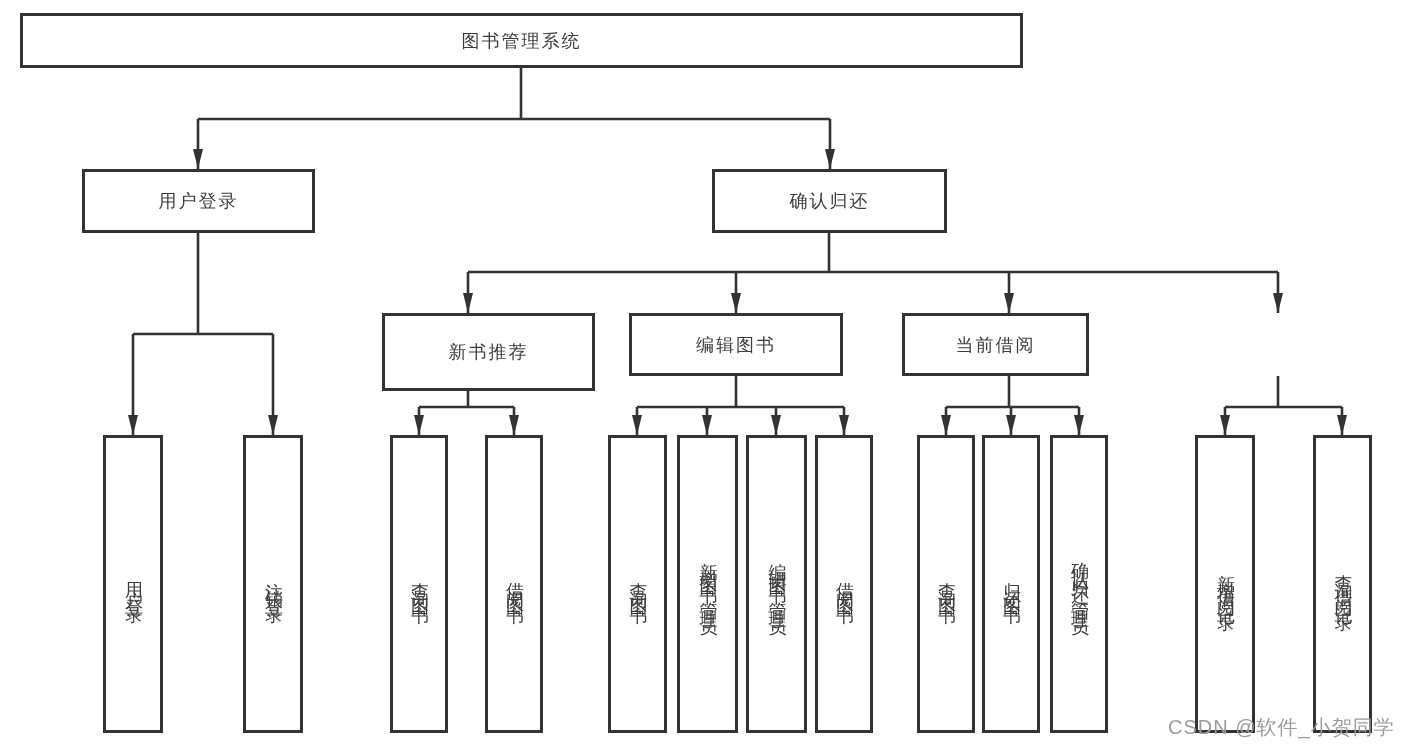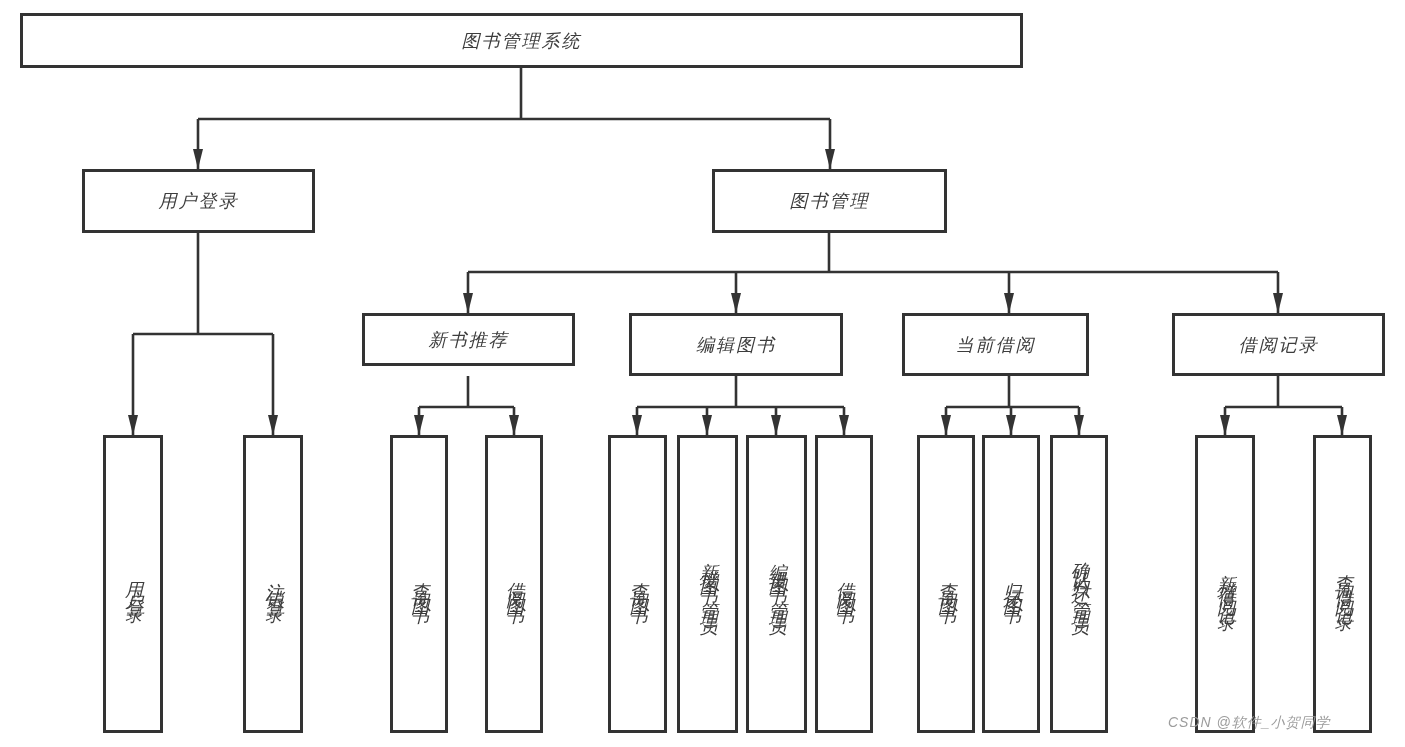--- a/index.html
+++ b/index.html
@@ -31,43 +31,41 @@
   .wires .arwhead { fill: var(--line); }
   .node, .vnode {
     position: absolute;
     box-sizing: border-box;
     border: 3px solid var(--line);
     background: #fff;
     display: flex;
     align-items: center;
     justify-content: center;
     color: var(--text);
-    font-style: italic;
   }
   .node {
     font-size: 18px;
     letter-spacing: 2px;
     white-space: nowrap;
   }
   .vnode {
     font-size: 18px;
     writing-mode: vertical-rl;
     text-orientation: mixed;
     letter-spacing: 8px;
     line-height: 1.1;
   }
   .watermark {
     position: absolute;
     left: 1168px;
     top: 714px;
-    font-size: 14px;
+    font-size: 20px;
     letter-spacing: 1px;
     color: var(--wm);
     white-space: nowrap;
-    font-style: italic;
   }
 </style>
 </head>
 <body>
 
 <div class="stage">
 
   <svg class="wires" viewBox="0 0 1405 747" xmlns="http://www.w3.org/2000/svg">
     <defs>
       <marker id="arw" viewBox="0 0 20 13" refX="20" refY="6.5" markerWidth="20" markerHeight="13" markerUnits="userSpaceOnUse" orient="auto">
@@ -126,26 +124,25 @@
       <path class="ln" d="M1278,376 V407"></path>
       <path class="ln" d="M1225,407 H1342"></path>
       <path class="ln" d="M1225,407 V435" marker-end="url(#arw)"></path>
       <path class="ln" d="M1342,407 V435" marker-end="url(#arw)"></path>
     </g>
   </svg>
 
   <div class="node" style="left:20px;top:13px;width:1003px;height:55px">图书管理系统</div>
 
   <div class="node" style="left:82px;top:169px;width:233px;height:64px">用户登录</div>
-  <div class="node" style="left:712px;top:169px;width:235px;height:64px">图书管理</div>
+  <div class="node" style="left:712px;top:169px;width:235px;height:64px">确认归还</div>
 
-  <div class="node" style="left:362px;top:313px;width:213px;height:53px">新书推荐</div>
+  <div class="node" style="left:382px;top:313px;width:213px;height:78px">新书推荐</div>
   <div class="node" style="left:629px;top:313px;width:214px;height:63px">编辑图书</div>
   <div class="node" style="left:902px;top:313px;width:187px;height:63px">当前借阅</div>
-  <div class="node" style="left:1172px;top:313px;width:213px;height:63px">借阅记录</div>
 
   <div class="vnode" style="left:103px;top:435px;width:60px;height:298px">用户登录</div>
   <div class="vnode" style="left:243px;top:435px;width:60px;height:298px">注销登录</div>
 
   <div class="vnode" style="left:390px;top:435px;width:58px;height:298px">查询图书</div>
   <div class="vnode" style="left:485px;top:435px;width:58px;height:298px">借阅图书</div>
 
   <div class="vnode" style="left:608px;top:435px;width:59px;height:298px">查询图书</div>
   <div class="vnode" style="left:677px;top:435px;width:61px;height:298px">新增图书（管理员）</div>
   <div class="vnode" style="left:746px;top:435px;width:61px;height:298px">编辑图书（管理员）</div>

